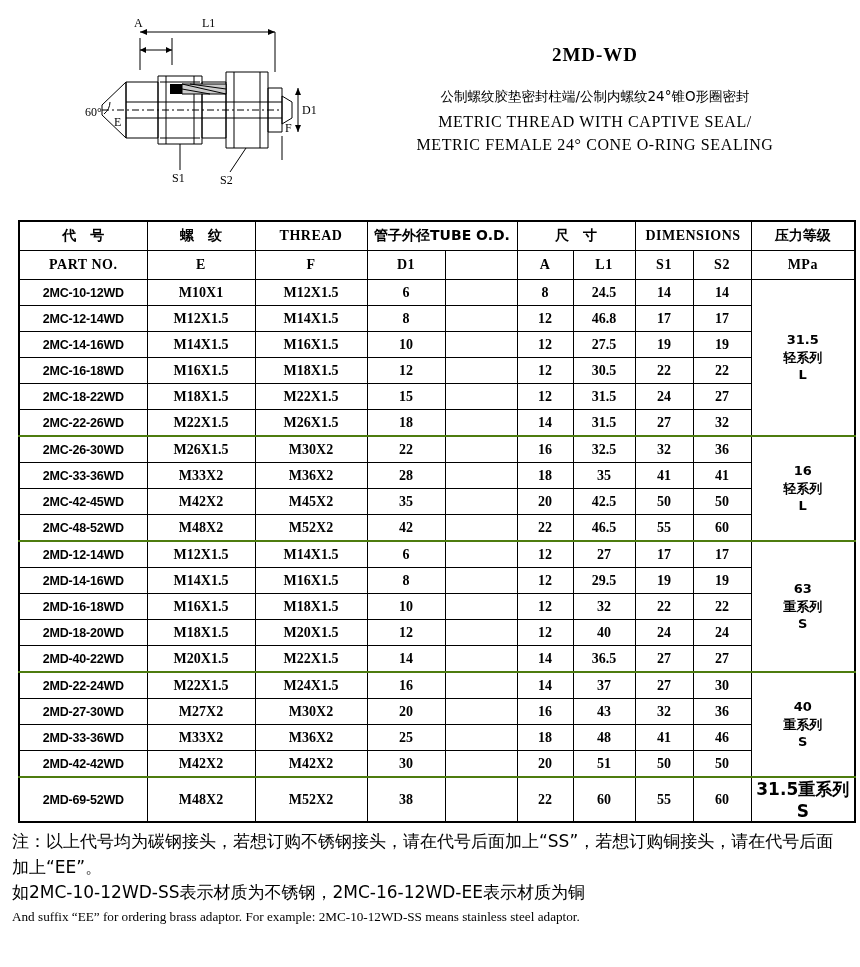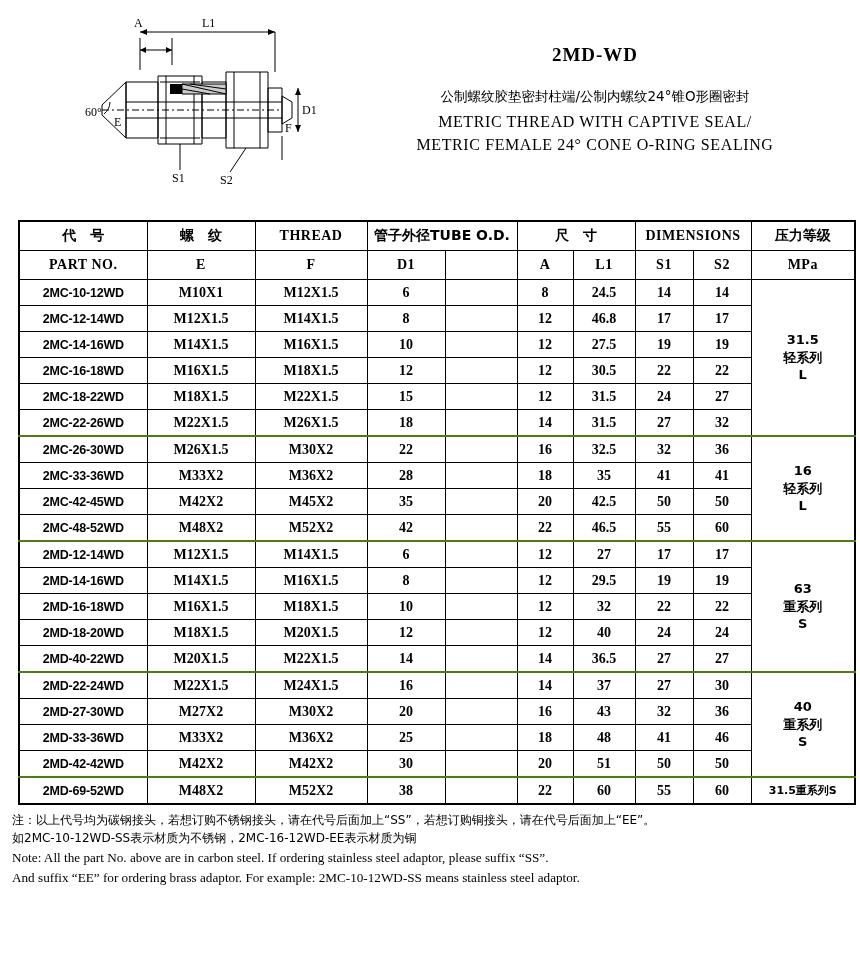--- a/index.html
+++ b/index.html
@@ -115,21 +115,21 @@
   }
   td.blank { background: #ebebeb; }
   td.press {
     font-family: "DejaVu Sans", sans-serif;
     font-size: 13px;
     font-weight: bold;
     line-height: 1.35;
   }
   td.press-small {
     font-family: "DejaVu Sans", sans-serif;
-    font-size: 11px;
+    font-size: 17px;
     font-weight: bold;
   }
   tr.thick-top td { border-top: 2px solid #4d7c0f; }
   table.spec { border: 2px solid #000; }
 
   .col-part  { width: 128px; }
   .col-e     { width: 108px; }
   .col-f     { width: 112px; }
   .col-d1    { width: 78px; }
   .col-gap   { width: 72px; }
@@ -140,21 +140,21 @@
   .col-press { width: 104px; }
 
   
   .notes {
     margin: 6px 12px 0 12px;
     width: 836px;
     box-sizing: border-box;
   }
   .note-cn {
     font-family: "DejaVu Sans", sans-serif;
-    font-size: 12px;
+    font-size: 17px;
     line-height: 1.5;
   }
   .note-en {
     font-family: "Liberation Serif", serif;
     font-size: 13.2px;
     line-height: 1.45;
     margin-top: 1px;
   }
 </style>
 </head>
@@ -502,17 +502,16 @@
           <td class="num">55</td>
           <td class="num">60</td>
           <td rowspan="1" class="press-small">31.5重系列S</td>
         </tr>
       </tbody>
   </table>
 
   <div class="notes">
     <div class="note-cn">注：以上代号均为碳钢接头，若想订购不锈钢接头，请在代号后面加上“SS”，若想订购铜接头，请在代号后面加上“EE”。</div>
     <div class="note-cn">如2MC-10-12WD-SS表示材质为不锈钢，2MC-16-12WD-EE表示材质为铜</div>
-    <div class="note-en">Note: All the part No. above are in carbon steel. If ordering stainless steel adaptor, please suffix “SS”.</div>
     <div class="note-en">And suffix “EE” for ordering brass adaptor. For example: 2MC-10-12WD-SS  means stainless steel adaptor.</div>
   </div>
 
 </div>
 
 </body></html>

